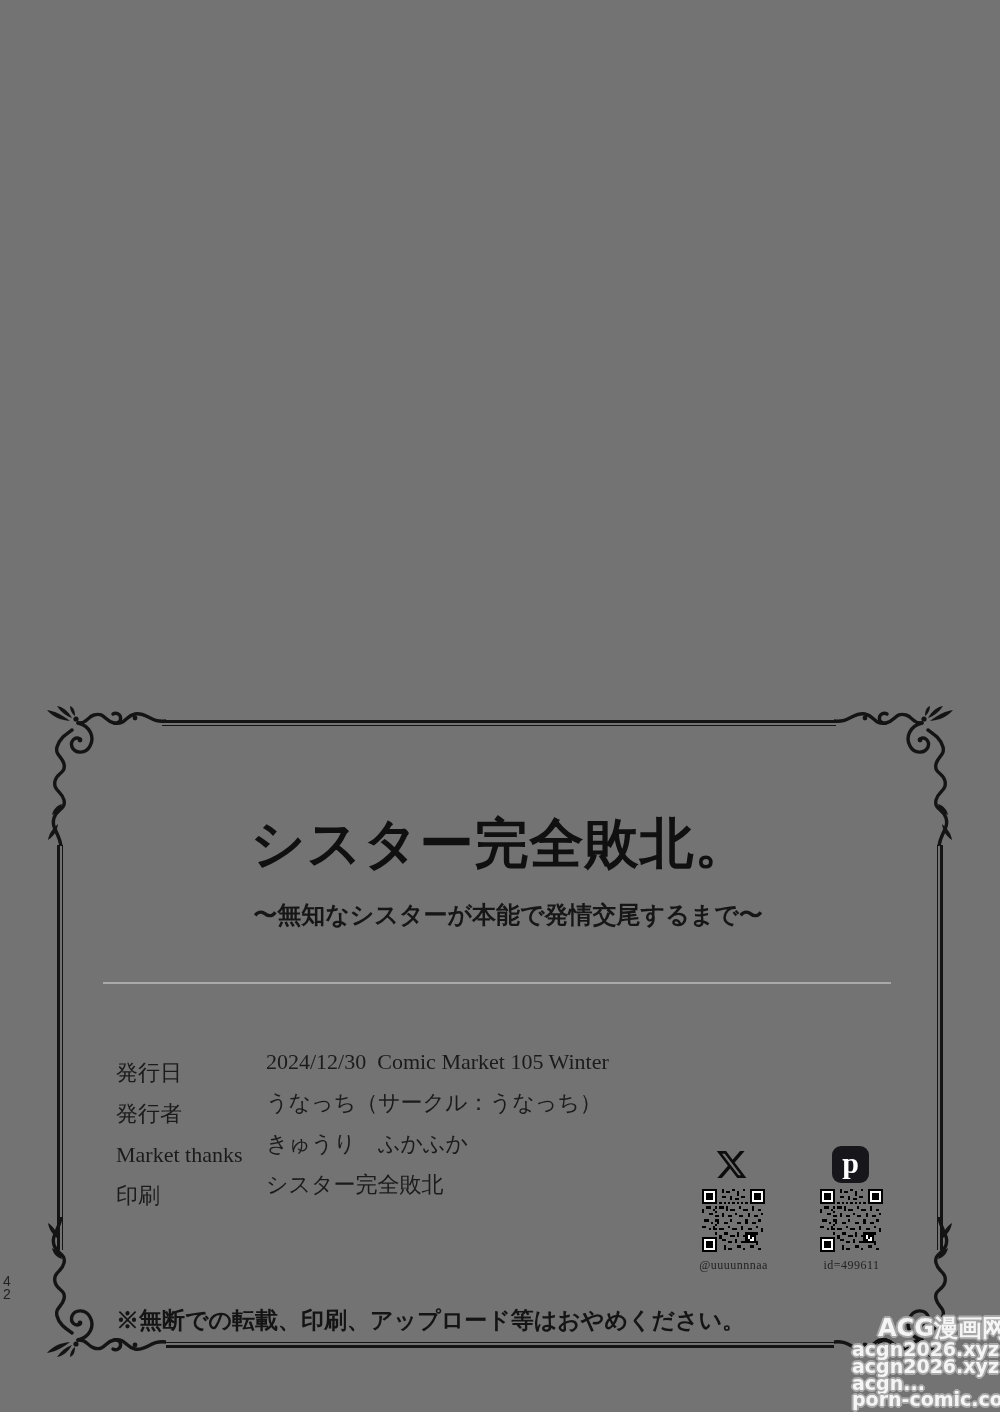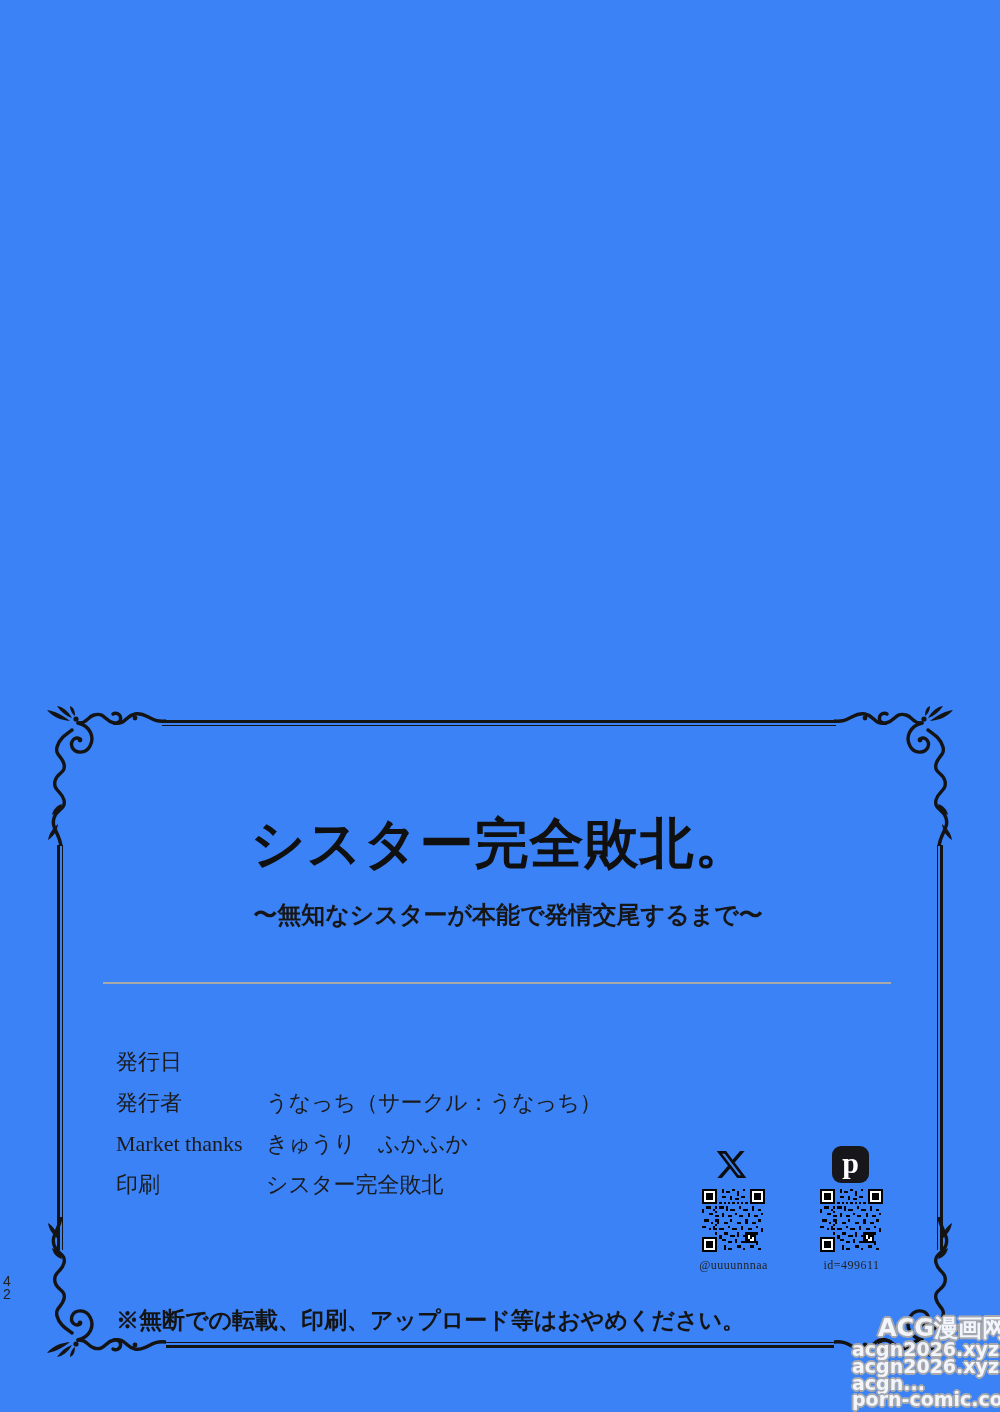--- a/index.html
+++ b/index.html
@@ -1,17 +1,17 @@
 <!DOCTYPE html>
 <html><head>
 <meta charset="utf-8">
 <style>
   html,body{margin:0;padding:0;background:#ffffff;}
   .page{
-    position:relative;width:1000px;height:1412px;background:#3b82f6;overflow:hidden;
+    position:relative;width:1000px;height:1412px;background:#737373;overflow:hidden;
     font-family:"Liberation Serif","DejaVu Serif",serif;color:#1b1b1b;
   }
   
   .frame-line{position:absolute;box-sizing:border-box;}
   .fl-top{left:162px;top:720px;width:674px;height:6px;border-top:3px solid #141414;border-bottom:1px solid #141414;}
   .fl-bottom{left:166px;top:1342px;width:668px;height:6px;border-bottom:3px solid #141414;border-top:1px solid #141414;}
   .fl-left{left:57px;top:845px;width:6px;height:405px;border-left:3px solid #141414;border-right:1px solid #141414;}
   .fl-right{left:937px;top:845px;width:6px;height:405px;border-right:3px solid #141414;border-left:1px solid #141414;}
   .orn{position:absolute;width:120px;height:140px;}
   .orn-tl{left:46px;top:706px;}
@@ -23,21 +23,21 @@
     position:absolute;left:0;top:808px;width:100%;height:72px;line-height:72px;
     text-align:center;font-size:54px;font-weight:700;color:#101010;letter-spacing:1px;white-space:pre;
   }
   .subtitle{
     position:absolute;left:8px;top:898px;width:100%;height:34px;line-height:34px;
     text-align:center;font-size:24px;font-weight:700;color:#161616;white-space:pre;
   }
   .divider{position:absolute;left:103px;top:982px;width:788px;height:2px;background:#a9a9a9;}
   .info-table{position:absolute;left:116px;top:1041px;width:620px;}
   .info-row{display:flex;height:41px;line-height:41px;font-size:22px;}
-  .info-label{width:150px;flex:0 0 150px;white-space:pre;}
+  .info-label{width:150px;flex:0 0 150px;white-space:pre;margin-top:11px;}
   .info-value{white-space:pre;}
   .notice{
     position:absolute;left:116px;top:1258px;width:700px;height:34px;line-height:34px;
     font-size:23px;font-weight:700;color:#141414;white-space:pre;margin-top:46px;
   }
   
   .x-logo{position:absolute;left:715px;top:1146px;width:33px;height:37px;}
   .pixiv-logo{
     position:absolute;left:832px;top:1146px;width:37px;height:37px;border-radius:9px;background:#17171b;
     color:#ffffff;font-size:30px;font-weight:700;text-align:center;line-height:34px;
@@ -132,20 +132,21 @@
       <use href="#flourish"></use>
     </svg>
 
   <div class="title">シスター完全敗北。</div>
   <div class="subtitle">〜無知なシスターが本能で発情交尾するまで〜</div>
   <div class="divider"></div>
 
   <div class="info-table">
     <div class="info-row">
       <div class="info-label">発行日</div>
+      <div class="info-value">2024/12/30  Comic Market 105 Winter</div>
     </div>
     <div class="info-row">
       <div class="info-label">発行者</div>
       <div class="info-value">うなっち（サークル：うなっち）</div>
     </div>
     <div class="info-row">
       <div class="info-label">Market thanks</div>
       <div class="info-value">きゅうり　ふかふか</div>
     </div>
     <div class="info-row">

